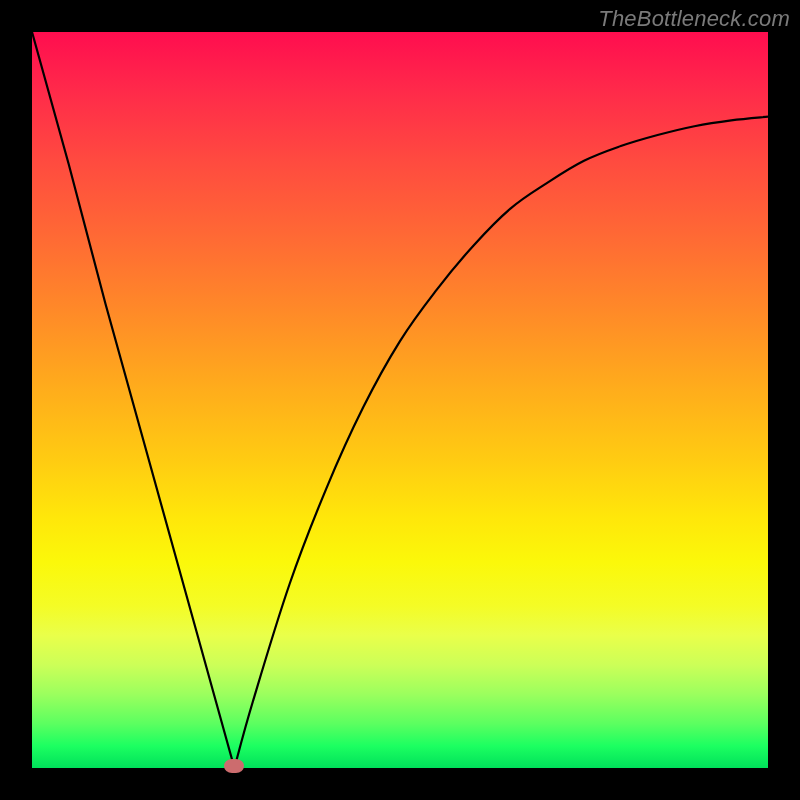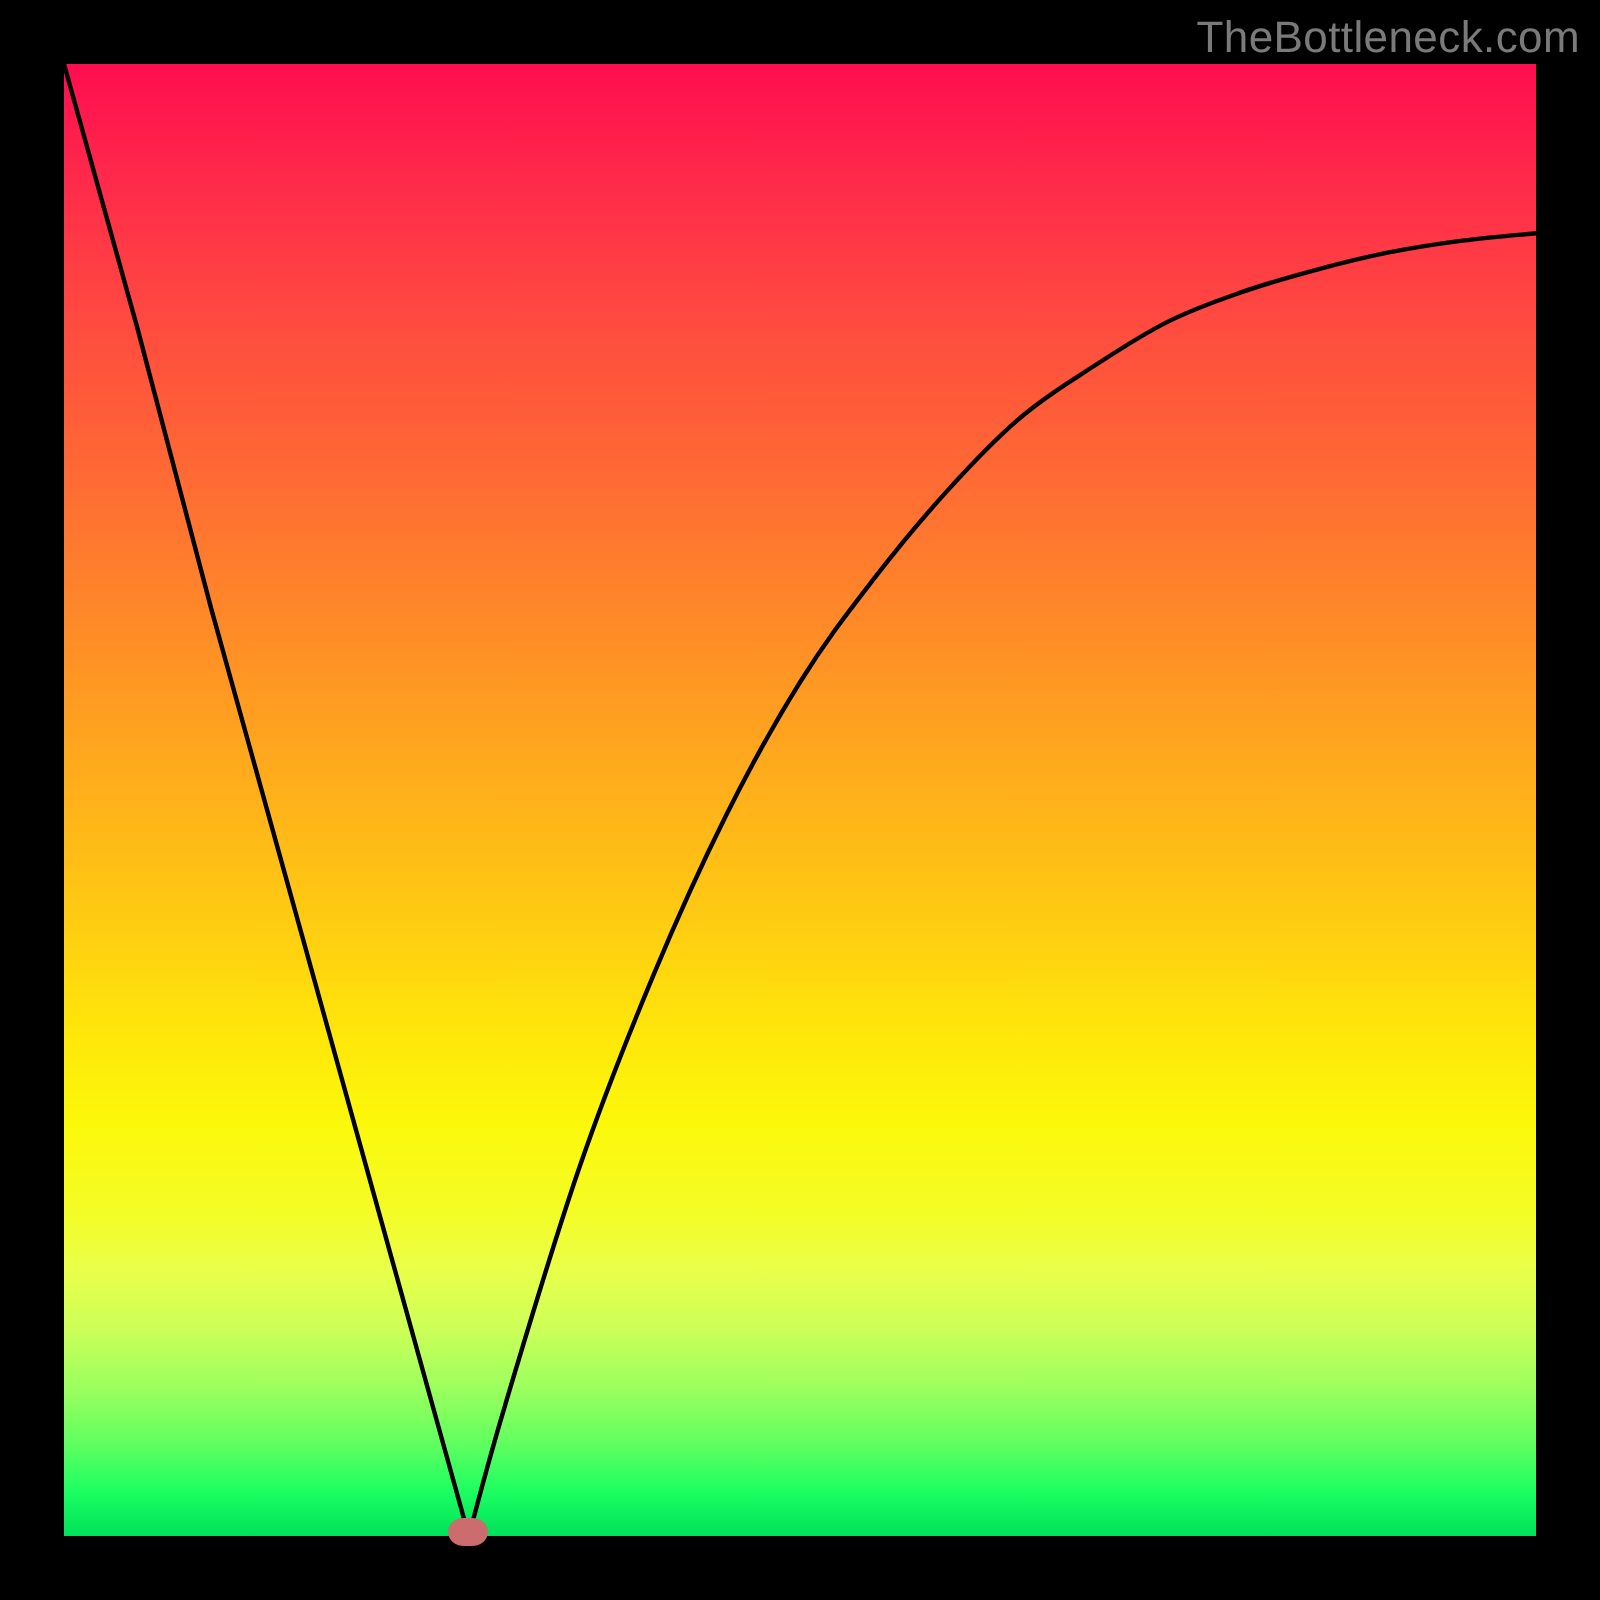--- a/index.html
+++ b/index.html
@@ -9,20 +9,21 @@
     height: 800px;
     overflow: hidden;
     background: #000;
     font-family: Arial, Helvetica, sans-serif;
   }
   .frame {
     position: relative;
     width: 800px;
     height: 800px;
     background: #000;
+    font-style: italic;
   }
   .plot-area {
     position: absolute;
     left: 32px;
     top: 32px;
     width: 736px;
     height: 736px;
     
     background: linear-gradient(to bottom,
       #ff0d4f 0%,

